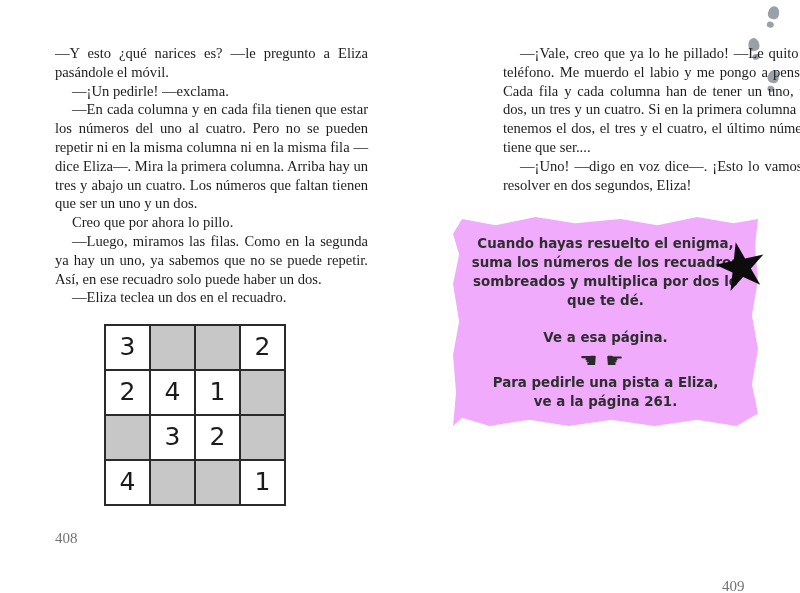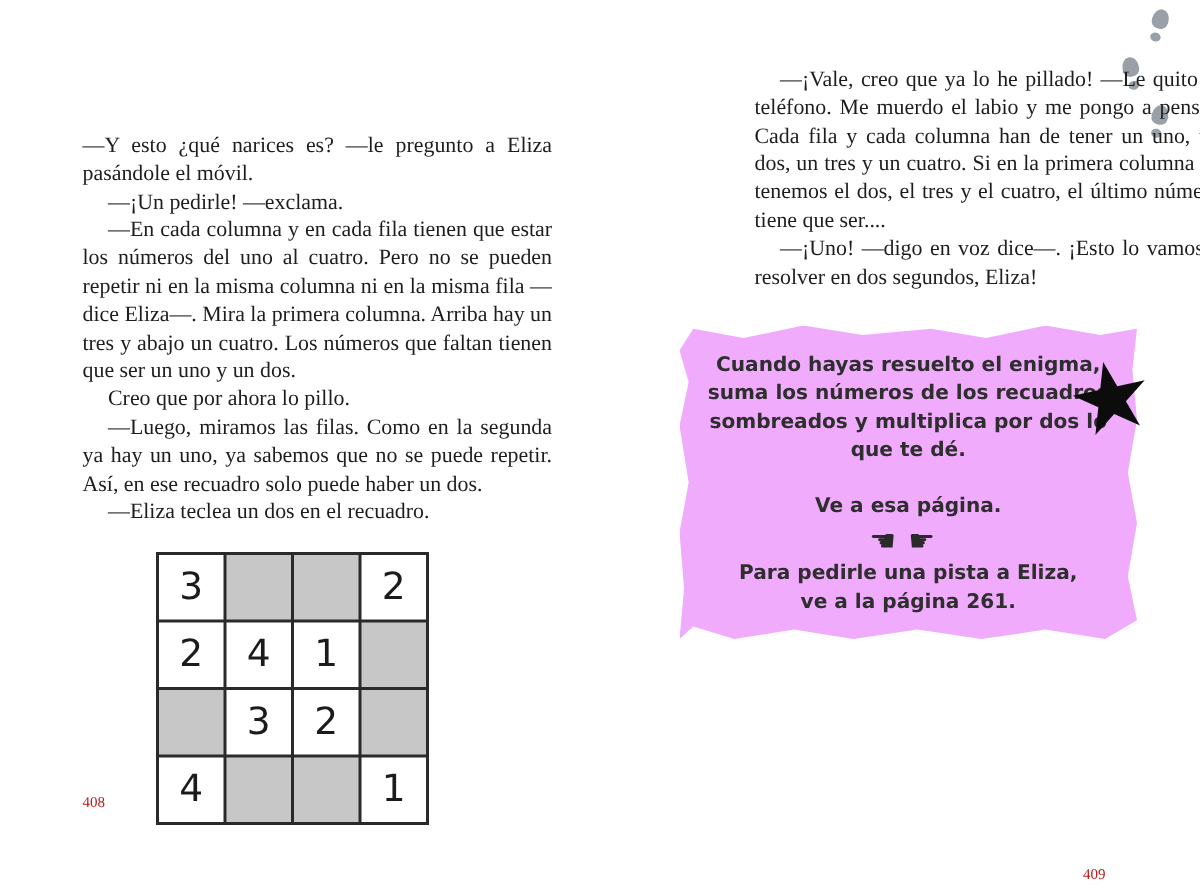--- a/index.html
+++ b/index.html
@@ -14,21 +14,21 @@
   .spread { position:absolute; inset:0; background:#ffffff; }
 
   .text-col {
     position:absolute; top:44px;
     font-size:14.6px; line-height:18.8px;
     text-align:justify;
   }
   #left-col  { left:55px;  width:313px; }
   #right-col { left:455px; width:311px;margin-left:48px; }
   .text-col p { text-indent:17px; }
-  .text-col p.no-indent { text-indent:0;margin-top:44px; }
+  .text-col p.no-indent { text-indent:0; }
 
   .sudoku {
     margin:17px 0 0 49px;
     display:grid;
     grid-template-columns:repeat(4,43px);
     grid-auto-rows:43px;
     gap:2px;
     padding:2px;
     background:#2a2a2a;
     width:max-content;
@@ -65,21 +65,21 @@
   .fp-sole {
     width:11px; height:13px; background:#99a0a8;
     border-radius:55% 55% 48% 48% / 60% 60% 40% 40%;
     margin:0 auto;
   }
   .fp-heel { width:7px; height:6px; background:#99a0a8; border-radius:50%; margin:3px auto 0; }
   #fp-1 { left:766px; top:6px;  transform:rotate(16deg); }
   #fp-2 { left:748px; top:38px; transform:rotate(-10deg); }
   #fp-3 { left:766px; top:70px; transform:rotate(12deg); }
 
-  .page-num { position:absolute; top:530px; font-size:10px; color:#b91c1c; }
+  .page-num { position:absolute; top:530px; font-size:15px; color:#737373; }
   #pn-left  { left:55px; }
   #pn-right { left:722px;margin-top:48px; }
 </style>
 </head>
 <body>
 
 <div class="spread">
 
   <div class="footprint" id="fp-1">
     <div class="fp-sole"></div>

